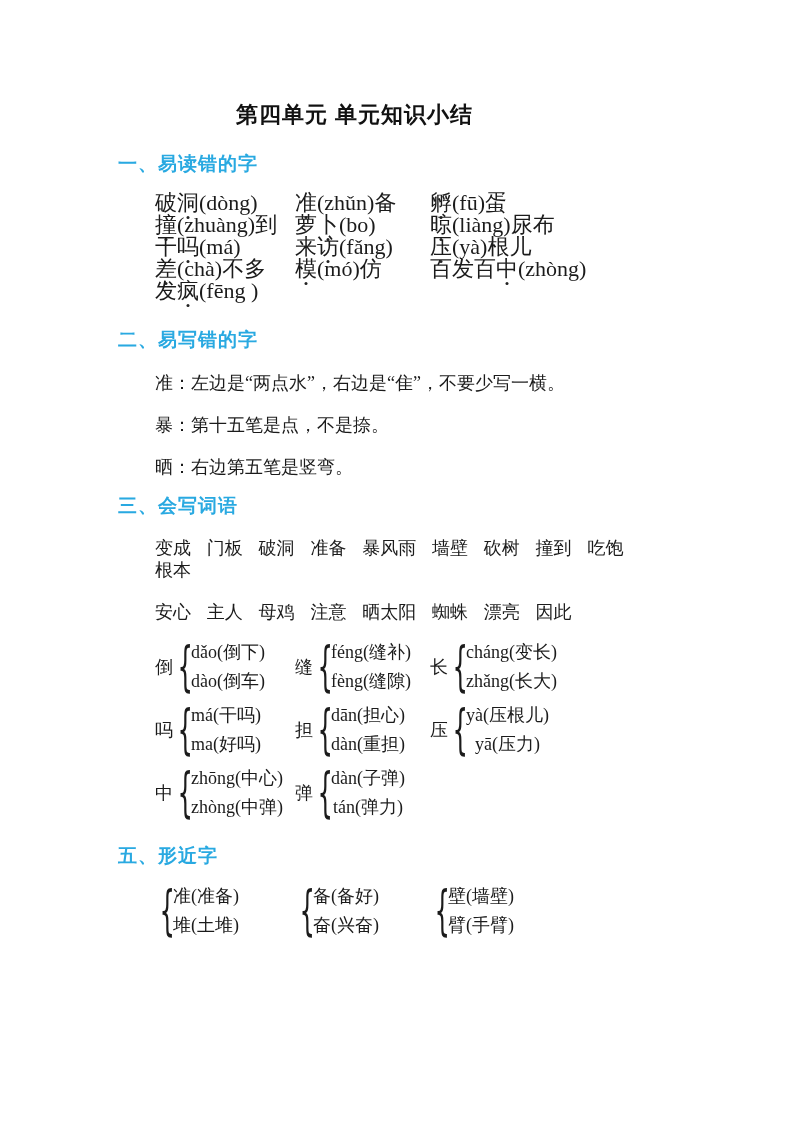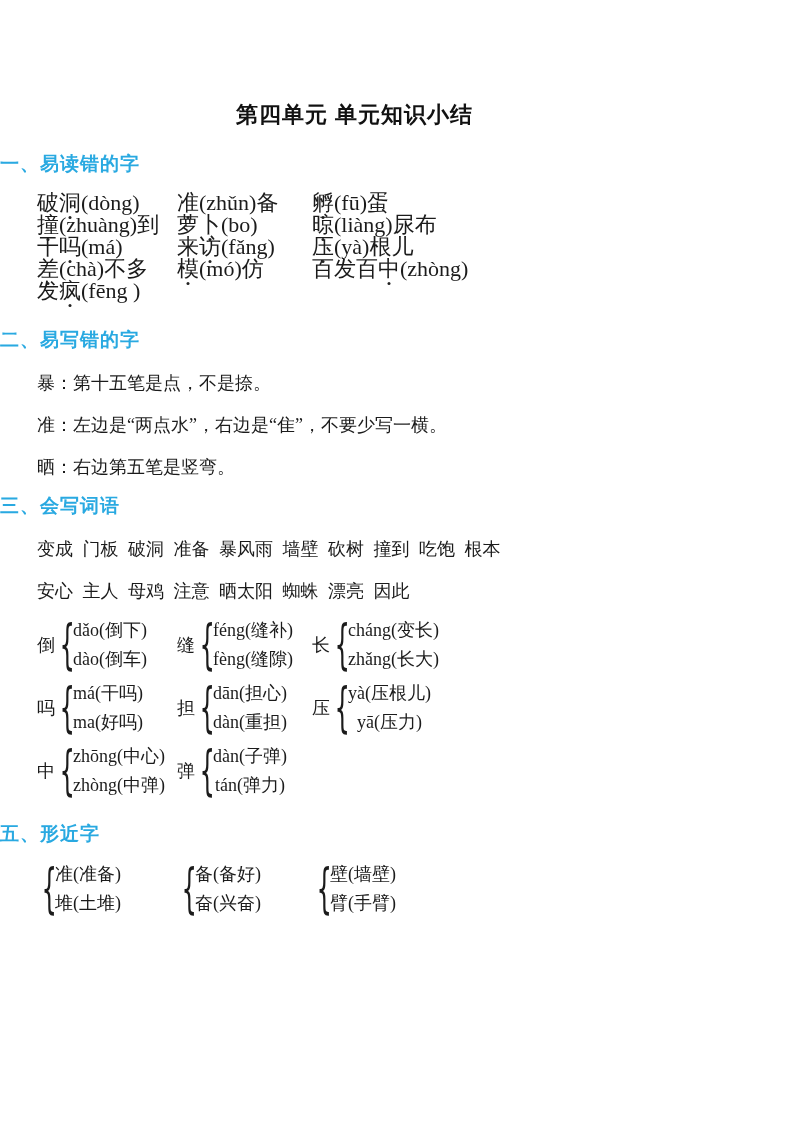--- a/index.html
+++ b/index.html
@@ -11,21 +11,21 @@
     font-family:"Liberation Serif","DejaVu Serif",serif;
     color:#1b1b1b;
   }
   .title {
     margin:0; padding-top:100px;
     text-align:center;
     font-family:"Liberation Sans","DejaVu Sans",sans-serif;
     font-weight:bold; font-size:22px; line-height:30px;
     color:#111111; letter-spacing:1px;
   }
-  .content { padding-right:60px; }
+  .content { padding-left:118px; padding-right:60px; }
   .sec-h {
     margin:0; font-family:"Liberation Sans","DejaVu Sans",sans-serif;
     font-weight:bold; font-size:19px; line-height:24px;
     color:#29a9e1; letter-spacing:1px;
   }
   .sec-h.h1 { margin-top:22px; }
   .sec-h.h2 { margin-top:26px; }
   .sec-h.h3 { margin-top:16px; }
   .sec-h.h4 { margin-top:18px; }
   .sec-h.h5 { margin-top:22px; }
@@ -38,21 +38,21 @@
   }
   .em { position:relative; display:inline-block; }
   .em::after {
     content:""; position:absolute; left:50%; bottom:-5px;
     transform:translateX(-50%);
     width:3px; height:3px; border-radius:50%; background:#222222;
   }
 
   
   .body-line { margin:20px 0 0 37px; font-size:18px; line-height:22px; }
-  .words { word-spacing:5px; }
+  .words { word-spacing:5px;font-family:Liberation Mono, monospace; }
 
   
   .mg-grid {
     margin:14px 0 0 37px;
     display:grid; grid-template-columns:140px 135px 1fr;
     row-gap:5px;
     font-size:18px;
   }
   .mg { display:flex; align-items:center; height:58px; }
   .mg-char { font-size:18px; }
@@ -85,22 +85,22 @@
       <div><span>干</span><span class="em">吗</span><span>(má)</span></div>
       <div><span>来</span><span class="em">访</span><span>(fǎng)</span></div>
       <div><span></span><span class="em">压</span><span>(yà)根儿</span></div>
       <div><span></span><span class="em">差</span><span>(chà)不多</span></div>
       <div><span></span><span class="em">模</span><span>(mó)仿</span></div>
       <div><span>百发百</span><span class="em">中</span><span>(zhòng)</span></div>
       <div><span>发</span><span class="em">疯</span><span>(fēng )</span></div>
     </div>
 
     <h2 class="sec-h h2">二、易写错的字</h2>
+    <p class="body-line">准：左边是“两点水”，右边是“隹”，不要少写一横。</p>
     <p class="body-line">暴：第十五笔是点，不是捺。</p>
-    <p class="body-line">准：左边是“两点水”，右边是“隹”，不要少写一横。</p>
     <p class="body-line">晒：右边第五笔是竖弯。</p>
 
     <h2 class="sec-h h3">三、会写词语</h2>
     <p class="body-line words">变成 门板 破洞 准备 暴风雨 墙壁 砍树 撞到 吃饱 根本</p>
     <p class="body-line words">安心 主人 母鸡 注意 晒太阳 蜘蛛 漂亮 因此</p>
 
     <div class="mg-grid">
       <div class="mg">
         <span class="mg-char">倒</span>
         <span class="brace">{</span>

